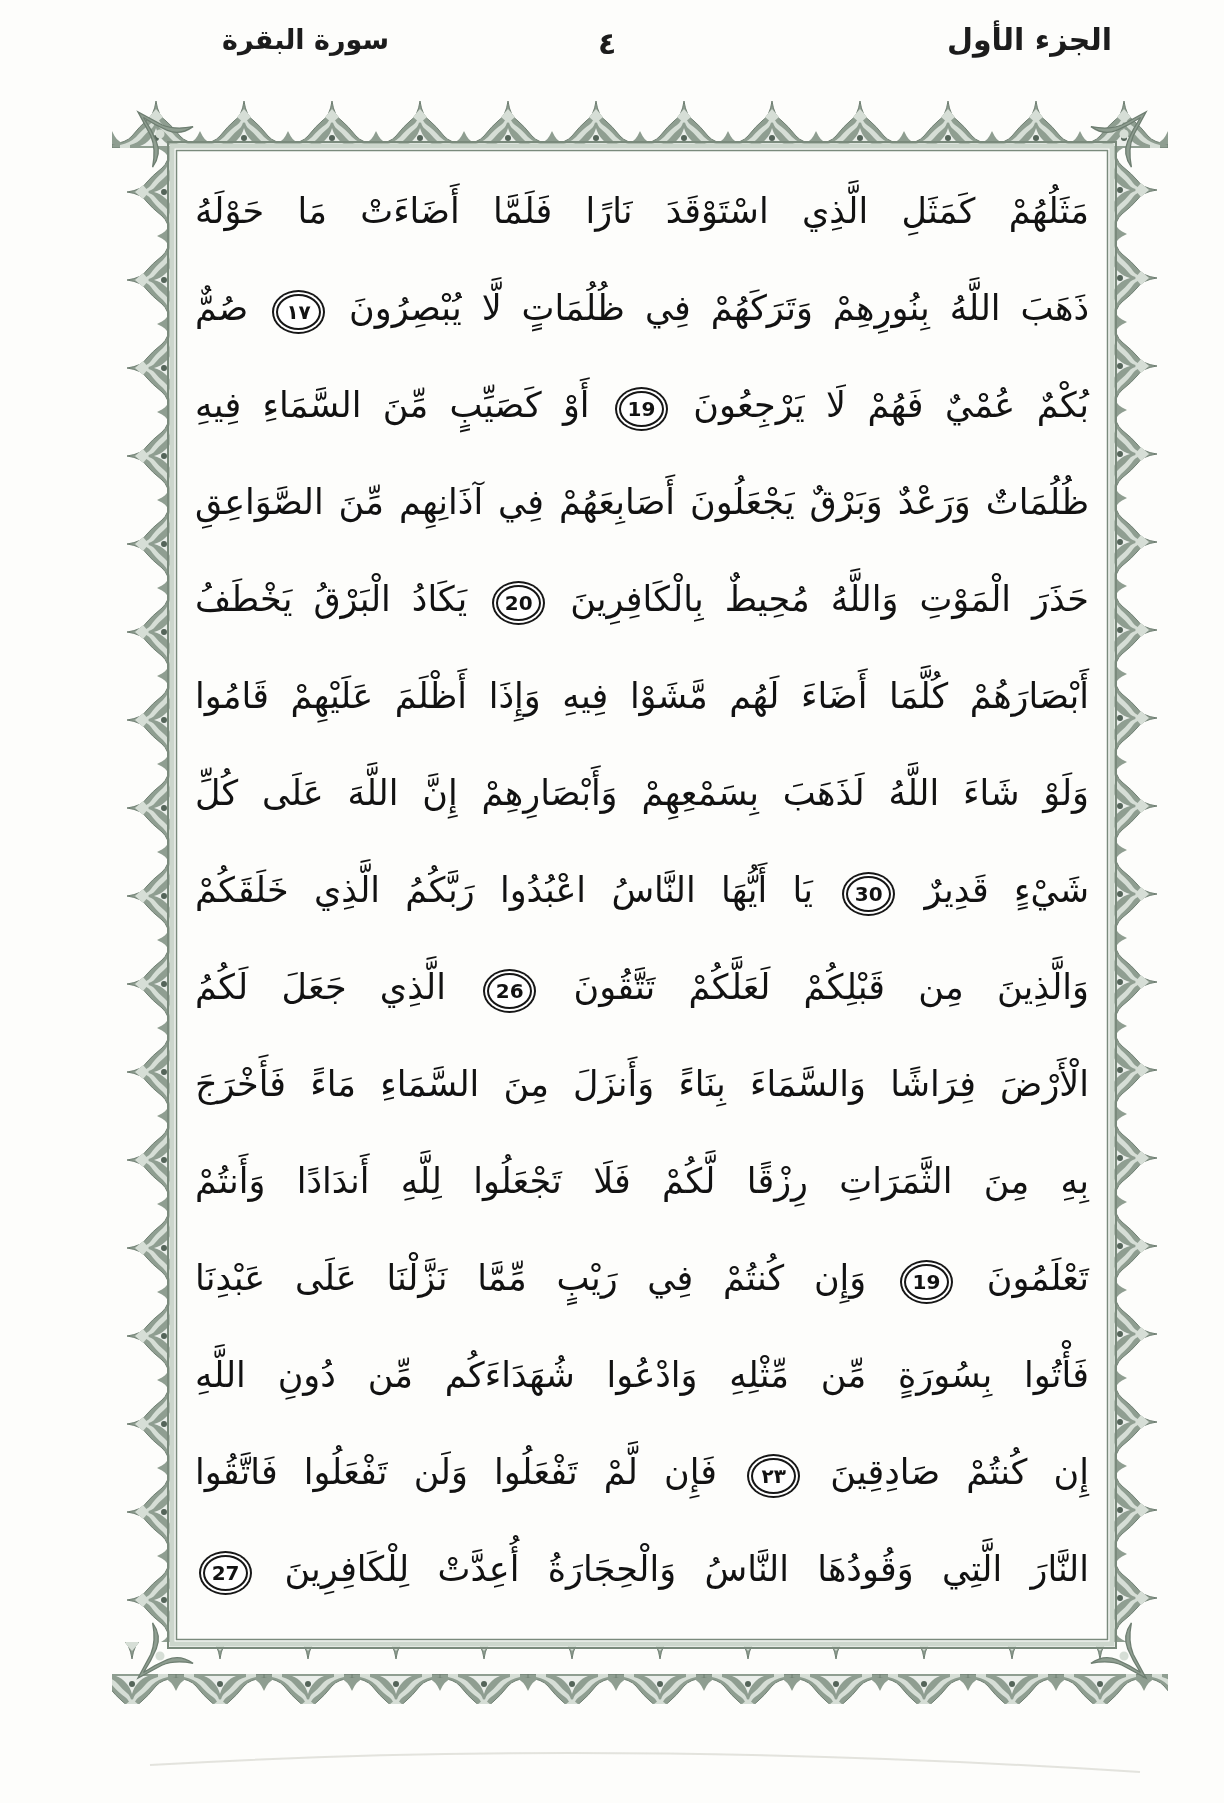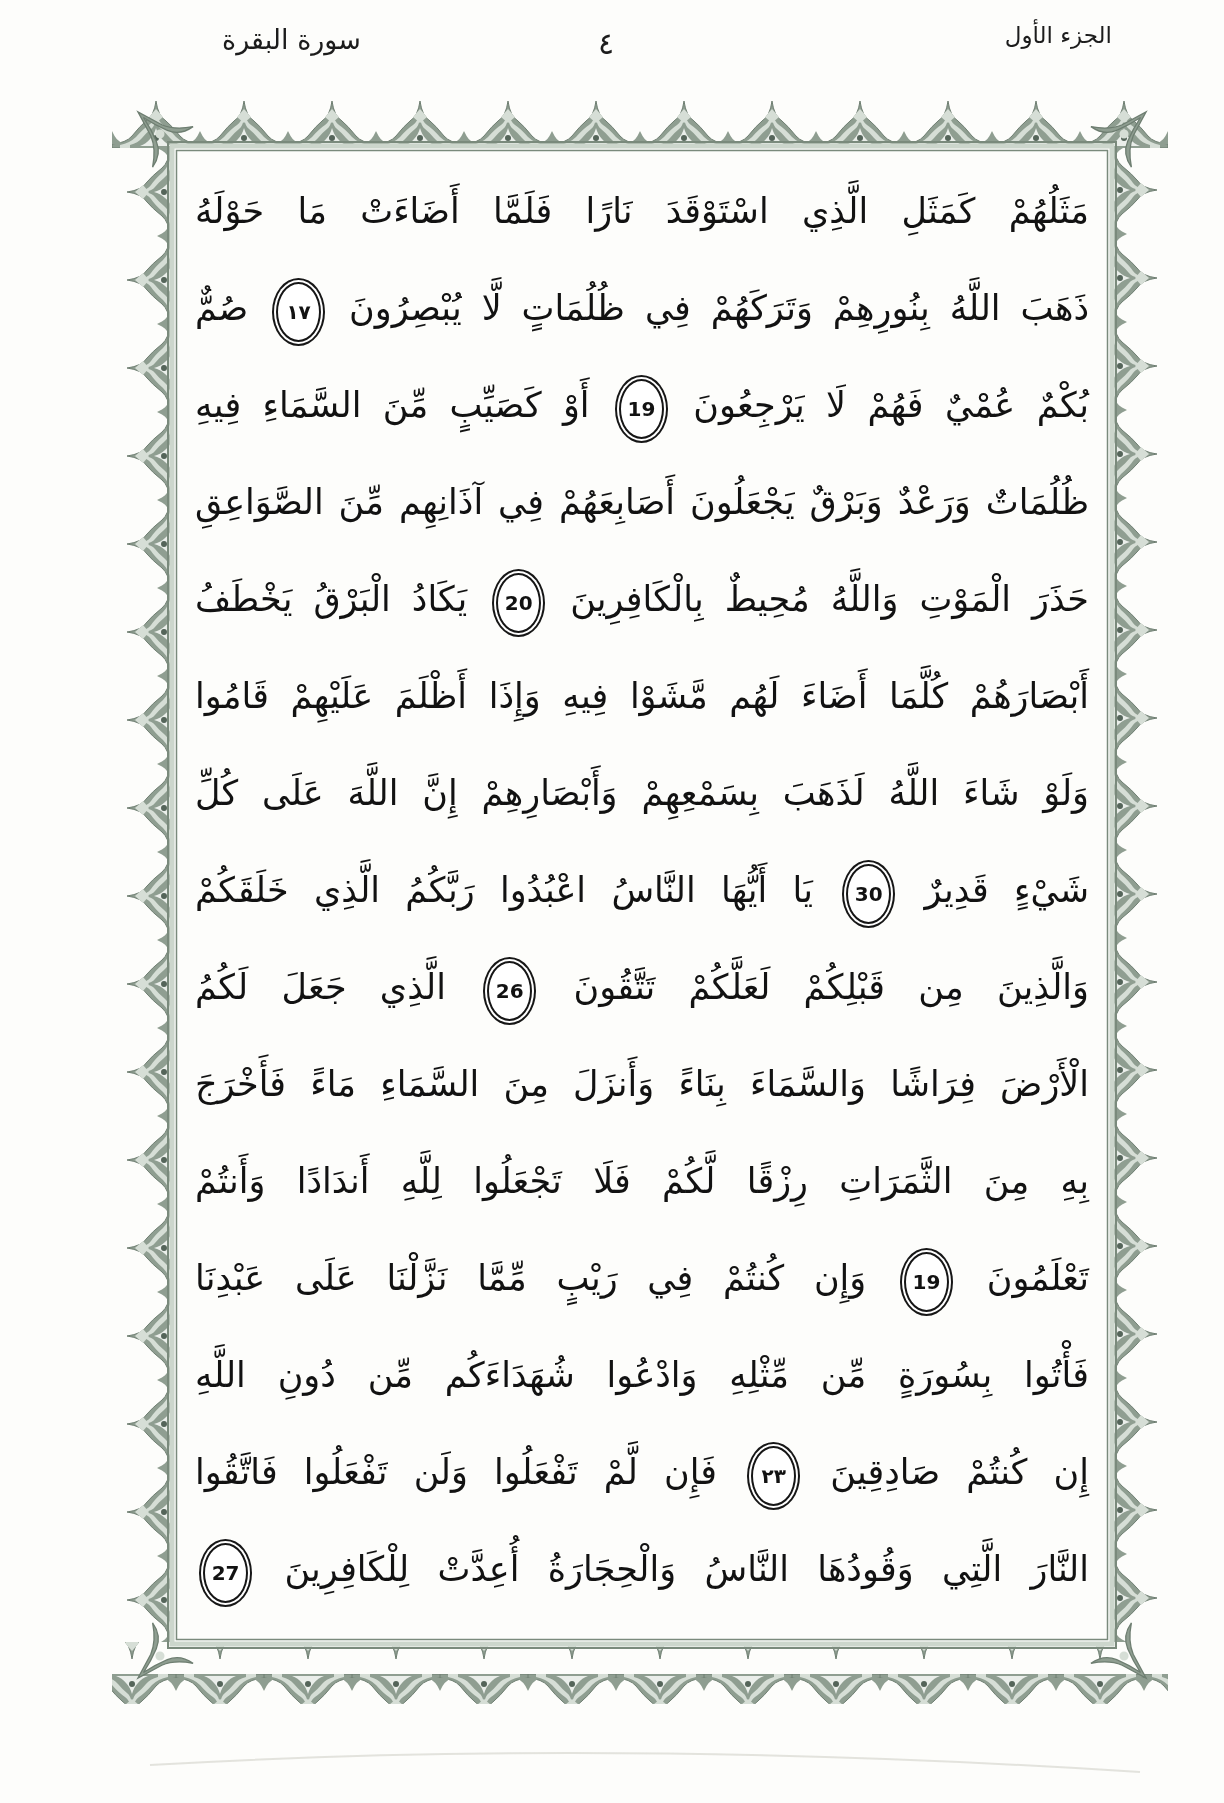--- a/index.html
+++ b/index.html
@@ -7,27 +7,27 @@
     position:relative;
     width:1224px;height:1803px;
     background:#fdfdfb;
     overflow:hidden;
     font-family:"DejaVu Sans",sans-serif;
   }
   
   .hdr-item{
     position:absolute;
     color:#1c1c1c;
-    font-weight:normal;
+    font-weight:bold;
     direction:rtl;
     white-space:nowrap;
   }
   .h-surah{left:222px;top:24px;font-size:27px;letter-spacing:-1px;}
   .h-num{left:598px;top:26px;font-size:30px;}
-  .h-juz{right:112px;top:22px;font-size:23px;letter-spacing:-1px;}
+  .h-juz{right:112px;top:22px;font-size:30px;letter-spacing:-1px;}
   
   .border-svg{position:absolute;left:0;top:0;pointer-events:none;}
   
   .text-area{
     position:absolute;
     left:195px;top:166px;width:894px;height:1466px;
     direction:rtl;
   }
   .qline{
     display:flex;
@@ -39,21 +39,21 @@
   }
   .word{
     font-size:35px;
     color:#121212;
     white-space:nowrap;
     line-height:1;
     padding-bottom:6px;
   }
   .ayah-badge{
     box-sizing:border-box;
-    width:45px;height:60px;
+    width:45px;height:36px;
     border-radius:50%;
     border:2px solid #161616;
     box-shadow:0 0 0 2px #ffffff,0 0 0 4px #161616;
     display:flex;align-items:center;justify-content:center;
     font-size:20px;font-weight:bold;color:#121212;
     line-height:1;flex:0 0 auto;
     margin:0 8px;
     background:#ffffff;
   }
 </style>

